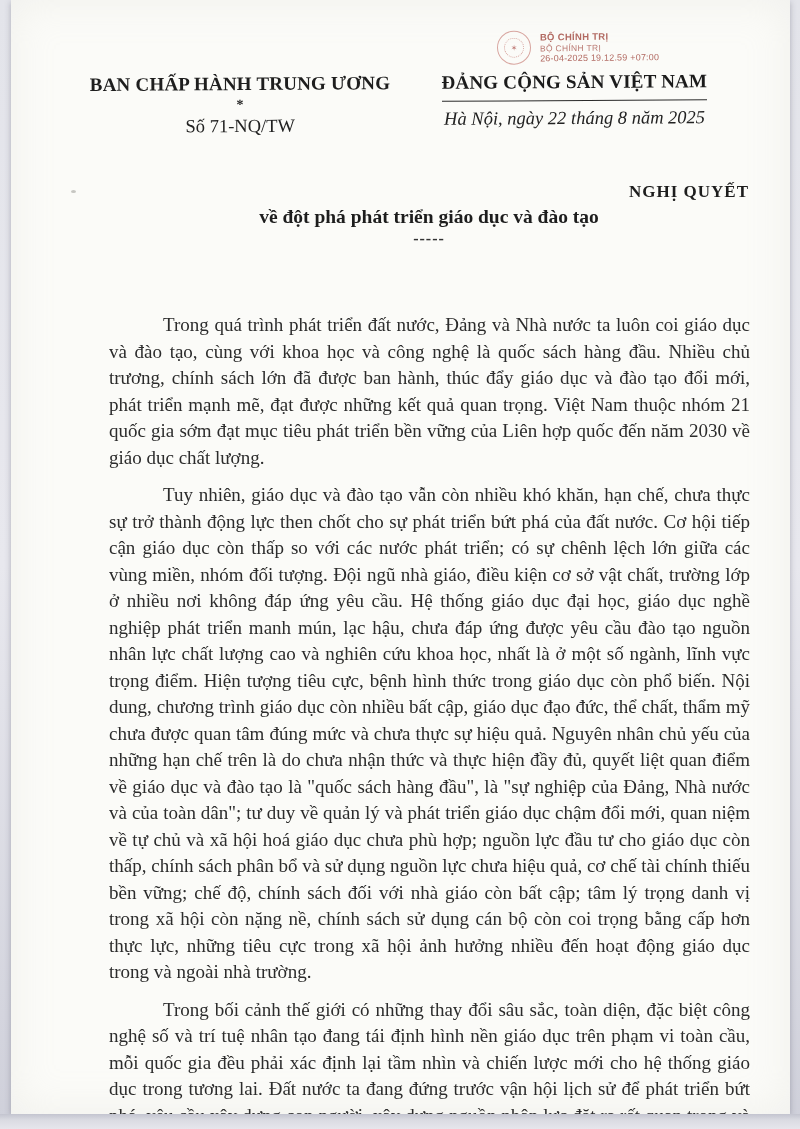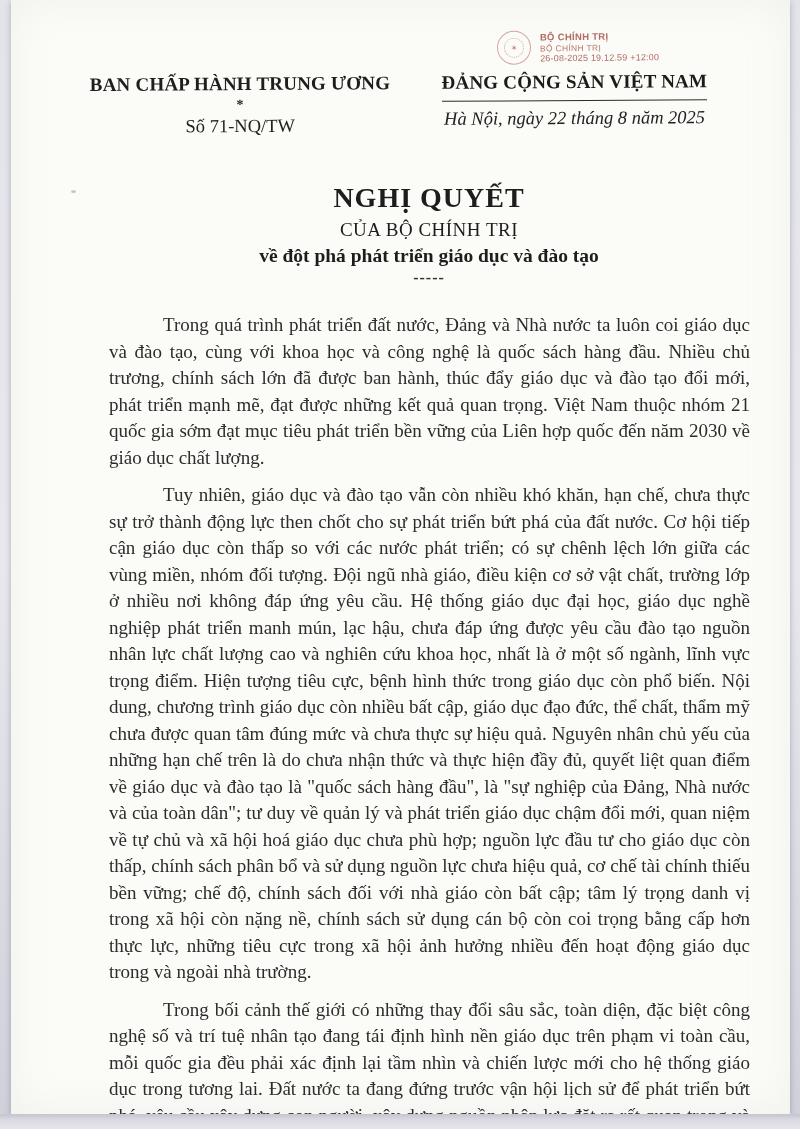--- a/index.html
+++ b/index.html
@@ -64,21 +64,21 @@
     letter-spacing: .2px; white-space: nowrap;
     border-bottom: 1.6px solid #2a2a2a; padding-bottom: 7px;
   }
   .dateline { font-size: 18.5px; font-style: italic; margin-top: 7px; color: #222; white-space: nowrap; }
 
   
   .title-block {
     position: absolute; top: 182px; left: 98px; width: 640px;
     text-align: center; color: #1d1d1d;
   }
-  .title-main { font-size: 28px; font-weight: bold; letter-spacing: 1px; }
+  .title-main { font-size: 17px; font-weight: bold; letter-spacing: 1px; text-align: right; }
   .title-sub { font-size: 19px; margin-top: 5px; letter-spacing: .5px; }
   .title-topic { font-size: 19.5px; font-weight: bold; margin-top: 4px; }
   .title-divider { font-size: 16px; font-weight: bold; letter-spacing: 1px; margin-top: 2px; color: #333; }
 
   
   .content {
     position: absolute; top: 312px; left: 98px; width: 641px;
     font-size: 19px; line-height: 26.5px;
     text-align: justify; color: #2c2c2c;
   }
@@ -100,41 +100,40 @@
   <div class="speck" style="left:128px; top:88px; width:4px; height:3px;"></div>
   <div class="speck" style="left:60px; top:190px; width:5px; height:3px;"></div>
 
   <div class="stamp">
     <div class="seal">
       <div class="seal-inner">✶</div>
     </div>
     <div class="stamp-text">
       <div class="stamp-line1">BỘ CHÍNH TRỊ</div>
       <div class="stamp-line2">BỘ CHÍNH TRỊ</div>
-      <div class="stamp-line3">26-08-2025 19.12.59 +12:00</div>
+      <div class="stamp-line3">26-04-2025 19.12.59 +07:00</div>
     </div>
   </div>
 
   <div class="letterhead">
     <div class="lh-left">
       <div class="org-name">BAN CHẤP HÀNH TRUNG ƯƠNG</div>
       <div class="org-star">*</div>
       <div class="doc-number">Số 71-NQ/TW</div>
     </div>
     <div class="lh-right">
       <div>
         <span class="party-name">ĐẢNG CỘNG SẢN VIỆT NAM</span>
       </div>
       <div class="dateline">Hà Nội, ngày 22 tháng 8 năm 2025</div>
     </div>
   </div>
 
   <div class="title-block">
     <div class="title-main">NGHỊ QUYẾT</div>
-    <div class="title-sub">CỦA BỘ CHÍNH TRỊ</div>
     <div class="title-topic">về đột phá phát triển giáo dục và đào tạo</div>
     <div class="title-divider">-----</div>
   </div>
 
   <div class="content">
     <p>Trong quá trình phát triển đất nước, Đảng và Nhà nước ta luôn coi giáo dục và đào tạo, cùng với khoa học và công nghệ là quốc sách hàng đầu. Nhiều chủ trương, chính sách lớn đã được ban hành, thúc đẩy giáo dục và đào tạo đổi mới, phát triển mạnh mẽ, đạt được những kết quả quan trọng. Việt Nam thuộc nhóm 21 quốc gia sớm đạt mục tiêu phát triển bền vững của Liên hợp quốc đến năm 2030 về giáo dục chất lượng.</p>
     <p>Tuy nhiên, giáo dục và đào tạo vẫn còn nhiều khó khăn, hạn chế, chưa thực sự trở thành động lực then chốt cho sự phát triển bứt phá của đất nước. Cơ hội tiếp cận giáo dục còn thấp so với các nước phát triển; có sự chênh lệch lớn giữa các vùng miền, nhóm đối tượng. Đội ngũ nhà giáo, điều kiện cơ sở vật chất, trường lớp ở nhiều nơi không đáp ứng yêu cầu. Hệ thống giáo dục đại học, giáo dục nghề nghiệp phát triển manh mún, lạc hậu, chưa đáp ứng được yêu cầu đào tạo nguồn nhân lực chất lượng cao và nghiên cứu khoa học, nhất là ở một số ngành, lĩnh vực trọng điểm. Hiện tượng tiêu cực, bệnh hình thức trong giáo dục còn phổ biến. Nội dung, chương trình giáo dục còn nhiều bất cập, giáo dục đạo đức, thể chất, thẩm mỹ chưa được quan tâm đúng mức và chưa thực sự hiệu quả. Nguyên nhân chủ yếu của những hạn chế trên là do chưa nhận thức và thực hiện đầy đủ, quyết liệt quan điểm về giáo dục và đào tạo là "quốc sách hàng đầu", là "sự nghiệp của Đảng, Nhà nước và của toàn dân"; tư duy về quản lý và phát triển giáo dục chậm đổi mới, quan niệm về tự chủ và xã hội hoá giáo dục chưa phù hợp; nguồn lực đầu tư cho giáo dục còn thấp, chính sách phân bổ và sử dụng nguồn lực chưa hiệu quả, cơ chế tài chính thiếu bền vững; chế độ, chính sách đối với nhà giáo còn bất cập; tâm lý trọng danh vị trong xã hội còn nặng nề, chính sách sử dụng cán bộ còn coi trọng bằng cấp hơn thực lực, những tiêu cực trong xã hội ảnh hưởng nhiều đến hoạt động giáo dục trong và ngoài nhà trường.</p>
     <p>Trong bối cảnh thế giới có những thay đổi sâu sắc, toàn diện, đặc biệt công nghệ số và trí tuệ nhân tạo đang tái định hình nền giáo dục trên phạm vi toàn cầu, mỗi quốc gia đều phải xác định lại tầm nhìn và chiến lược mới cho hệ thống giáo dục trong tương lai. Đất nước ta đang đứng trước vận hội lịch sử để phát triển bứt phá, yêu cầu xây dựng con người, xây dựng nguồn nhân lực đặt ra rất quan trọng và cấp bách, đòi hỏi phải đột phá phát triển giáo dục và đào tạo</p>
   </div>
 

